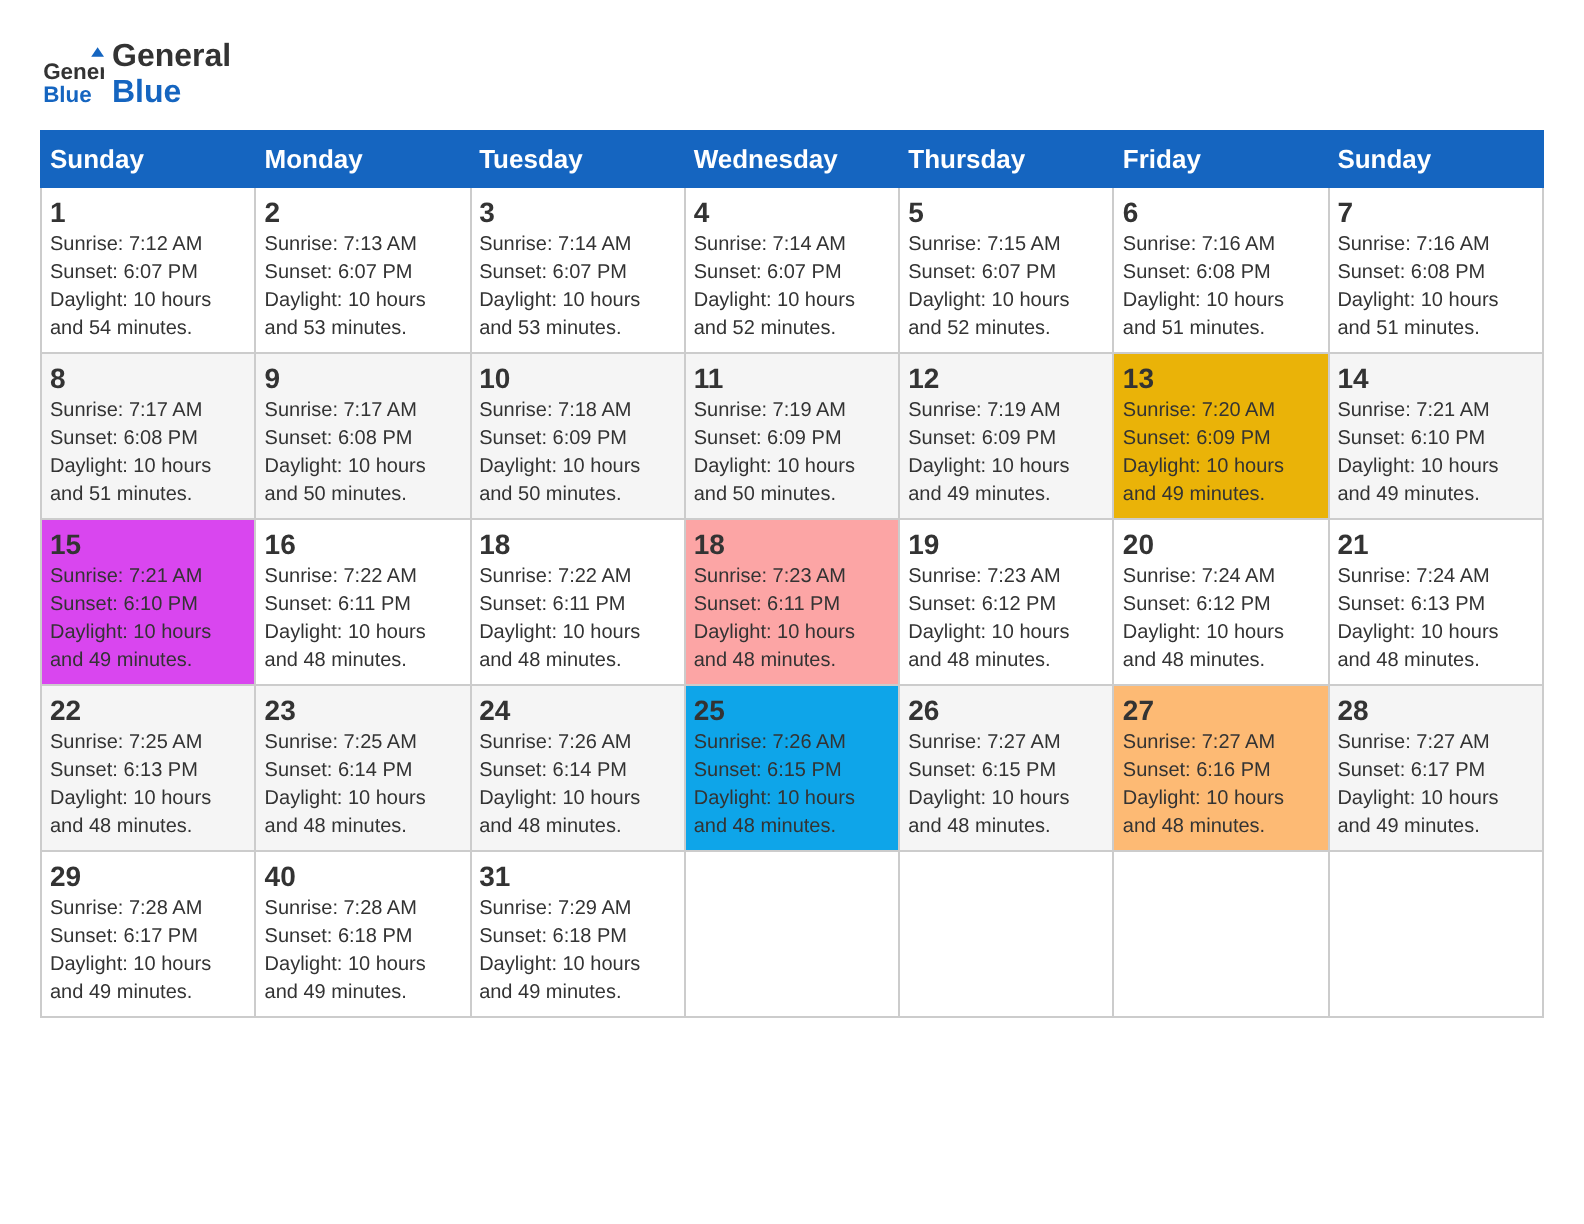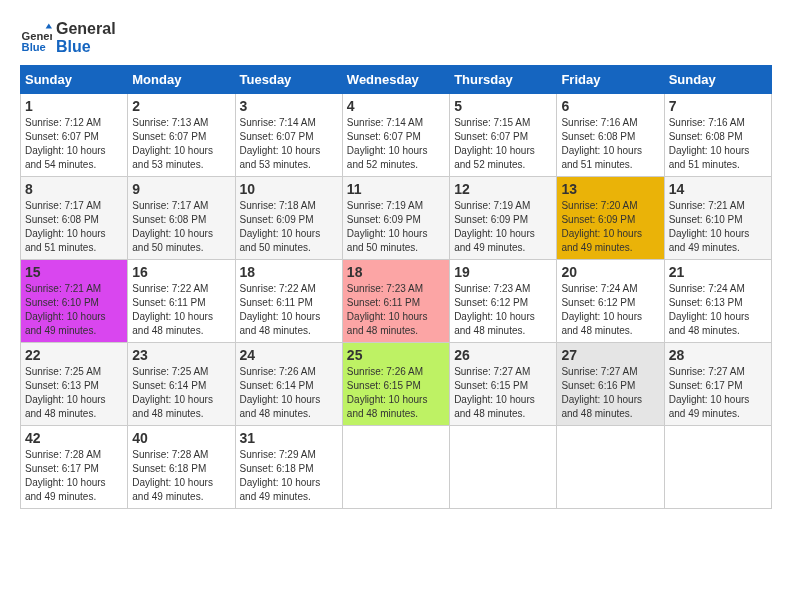--- a/index.html
+++ b/index.html
@@ -305,56 +305,56 @@
         </div>
       </td>
         <td style="background-color: rgb(245, 245, 245);">
         <div class="day-num">24</div>
         <div class="day-info">
           Sunrise: 7:26 AM<br>
           Sunset: 6:14 PM<br>
           Daylight: 10 hours and 48 minutes.
         </div>
       </td>
-        <td style="background-color: #bef264;">
+        <td style="background-color: #0ea5e9;">
         <div class="day-num">25</div>
         <div class="day-info">
           Sunrise: 7:26 AM<br>
           Sunset: 6:15 PM<br>
           Daylight: 10 hours and 48 minutes.
         </div>
       </td>
         <td style="background-color: rgb(245, 245, 245);">
         <div class="day-num">26</div>
         <div class="day-info">
           Sunrise: 7:27 AM<br>
           Sunset: 6:15 PM<br>
           Daylight: 10 hours and 48 minutes.
         </div>
       </td>
-        <td style="background-color: #e5e5e5;">
+        <td style="background-color: #fdba74;">
         <div class="day-num">27</div>
         <div class="day-info">
           Sunrise: 7:27 AM<br>
           Sunset: 6:16 PM<br>
           Daylight: 10 hours and 48 minutes.
         </div>
       </td>
         <td style="background-color: rgb(245, 245, 245);">
         <div class="day-num">28</div>
         <div class="day-info">
           Sunrise: 7:27 AM<br>
           Sunset: 6:17 PM<br>
           Daylight: 10 hours and 49 minutes.
         </div>
       </td>
       </tr>
       <tr>
         <td style="background-color: rgb(255, 255, 255);">
-        <div class="day-num">42</div>
+        <div class="day-num">29</div>
         <div class="day-info">
           Sunrise: 7:28 AM<br>
           Sunset: 6:17 PM<br>
           Daylight: 10 hours and 49 minutes.
         </div>
       </td>
         <td style="background-color: rgb(255, 255, 255);">
         <div class="day-num">40</div>
         <div class="day-info">
           Sunrise: 7:28 AM<br>

